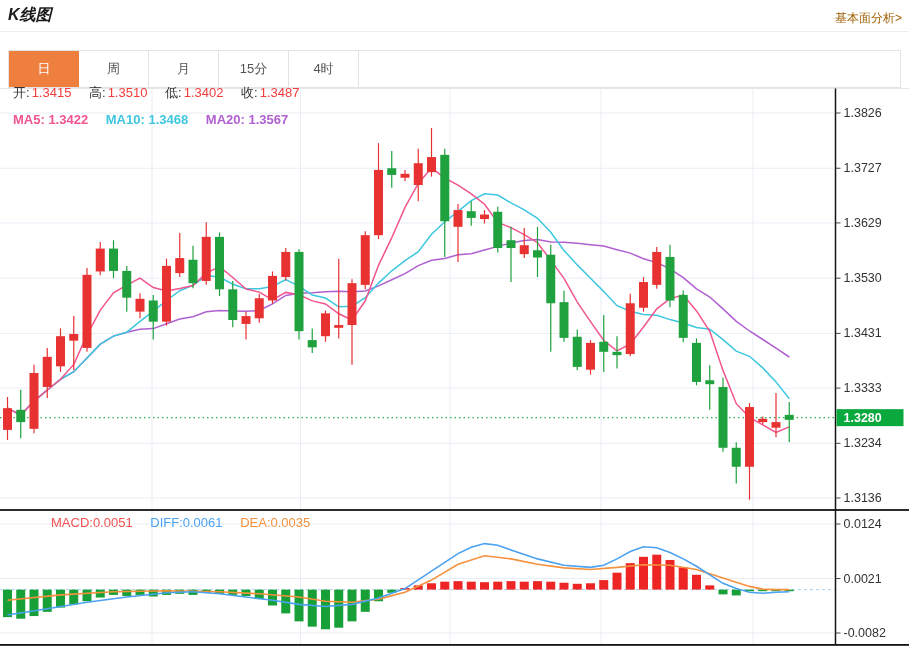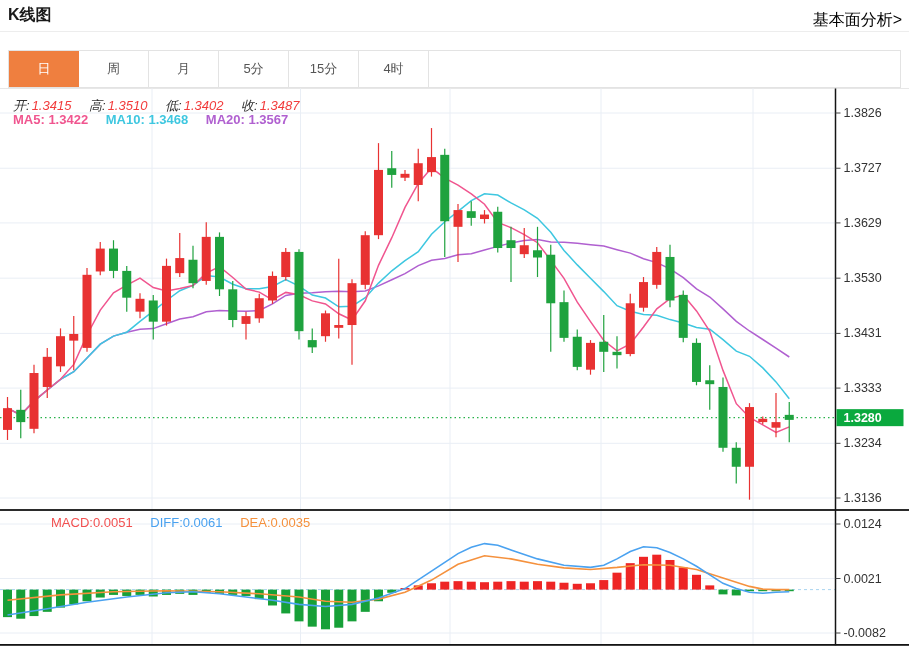--- a/index.html
+++ b/index.html
@@ -1,18 +1,18 @@
 <!DOCTYPE html>
 <html><head>
 <meta charset="utf-8">
 <style>
   html,body{margin:0;padding:0;background:#fff;font-family:"Liberation Sans","DejaVu Sans",sans-serif;}
   .app{position:relative;width:909px;height:647px;background:#fff;overflow:hidden;}
-  .hdr-title{position:absolute;left:8px;top:5px;font-size:16px;font-weight:bold;color:#1a1a1a;}
-  .hdr-link{position:absolute;right:7px;top:10px;font-size:16px;color:#000000;text-decoration:none;cursor:pointer;}
+  .hdr-title{position:absolute;left:8px;top:5px;font-size:16px;font-weight:bold;color:#1a1a1a;font-style:italic;}
+  .hdr-link{position:absolute;right:7px;top:10px;font-size:12px;color:#a16207;text-decoration:none;cursor:pointer;}
   .hdr-rule{position:absolute;left:0;top:31px;width:909px;height:1px;background:#ededed;}
   .tabbar{position:absolute;left:8px;top:50px;width:893px;height:38px;border:1px solid #e3e3e3;box-sizing:border-box;display:flex;background:#fff;}
   .tab{width:70px;height:100%;box-sizing:border-box;border-right:1px solid #e3e3e3;display:flex;align-items:center;justify-content:center;font-size:13px;color:#555;cursor:pointer;background:#fff;}
   .tab.active{background:#ef7f3f;color:#fff;border-right:none;}
   .tab-filler{flex:1;}
   .legend{position:absolute;font-size:13px;white-space:nowrap;}
   .legend span{margin-right:14px;}
   .lp{margin-right:2px !important;color:#333;}
   .chart-svg{position:absolute;left:0;top:0;}
 </style>
@@ -21,21 +21,20 @@
 
 <div class="app">
   <div class="hdr-title">K线图</div>
   <a class="hdr-link">基本面分析&gt;</a>
   <div class="hdr-rule"></div>
 
   <div class="tabbar" id="tabbar">
       <div class="tab active">日</div>
       <div class="tab">周</div>
       <div class="tab">月</div>
-      <div class="tab">5分</div>
       <div class="tab">15分</div>
       <div class="tab">4时</div>
       <div class="tab-filler"></div>
     </div>
 
   <svg id="chart" class="chart-svg" width="909" height="647">
       <g>
         <line x1="0" y1="88.5" x2="909" y2="88.5" stroke="#e7e7e7" stroke-width="1"></line>
         <line x1="152" y1="88.5" x2="152" y2="644.3" stroke="#e9eef5" stroke-width="1"></line>
         <line x1="300.5" y1="88.5" x2="300.5" y2="644.3" stroke="#e9eef5" stroke-width="1"></line>
@@ -279,21 +278,21 @@
         <text x="843.5" y="582.5" font-size="12.5" fill="#333">0.0021</text>
         <line x1="835.5" y1="633" x2="840.5" y2="633" stroke="#444" stroke-width="1"></line>
         <text x="843.5" y="637" font-size="12.5" fill="#333">-0.0082</text>
       </g>
       <g>
         <rect x="836.5" y="409.1521739130436" width="67" height="17" fill="#0aa93e"></rect>
         <text x="843.5" y="422.1521739130436" font-size="12.5" font-weight="bold" fill="#ffffff">1.3280</text>
       </g>
     </svg>
 
-  <div class="legend" style="left:13px;top:97px;font-style:italic;">
+  <div class="legend" style="left:13px;top:84px;">
     <span class="lp">开:</span><span class="val" style="color: rgb(242, 59, 59);">1.3415</span>
     <span class="lp">高:</span><span class="val" style="color: rgb(242, 59, 59);">1.3510</span>
     <span class="lp">低:</span><span class="val" style="color: rgb(242, 59, 59);">1.3402</span>
     <span class="lp">收:</span><span class="val" style="color: rgb(242, 59, 59);">1.3487</span>
   </div>
   <div class="legend" style="left:13px;top:112px;font-weight:bold;">
     <span id="ma5t" style="color: rgb(240, 85, 143);">MA5: 1.3422</span>
     <span id="ma10t" style="color: rgb(62, 199, 224);">MA10: 1.3468</span>
     <span id="ma20t" style="color: rgb(176, 96, 208);">MA20: 1.3567</span>
   </div>

